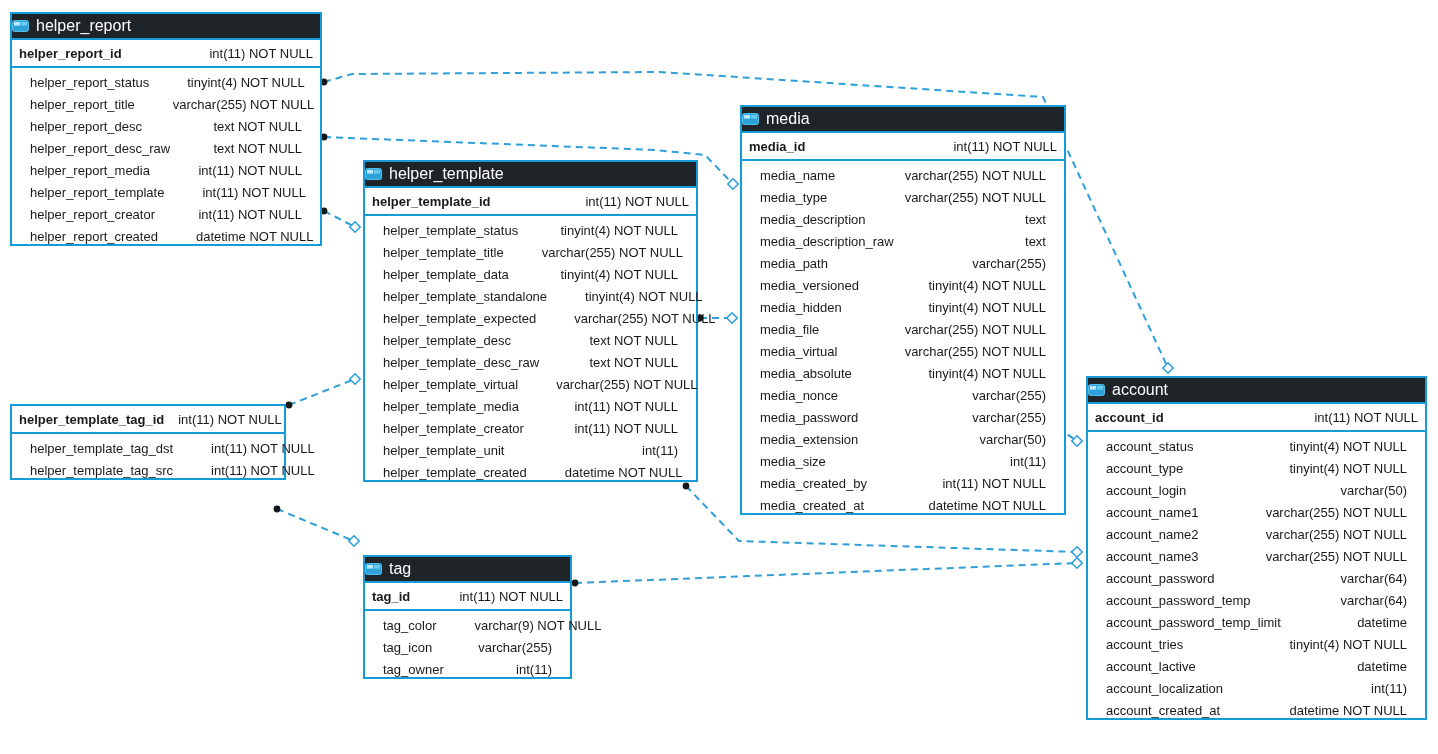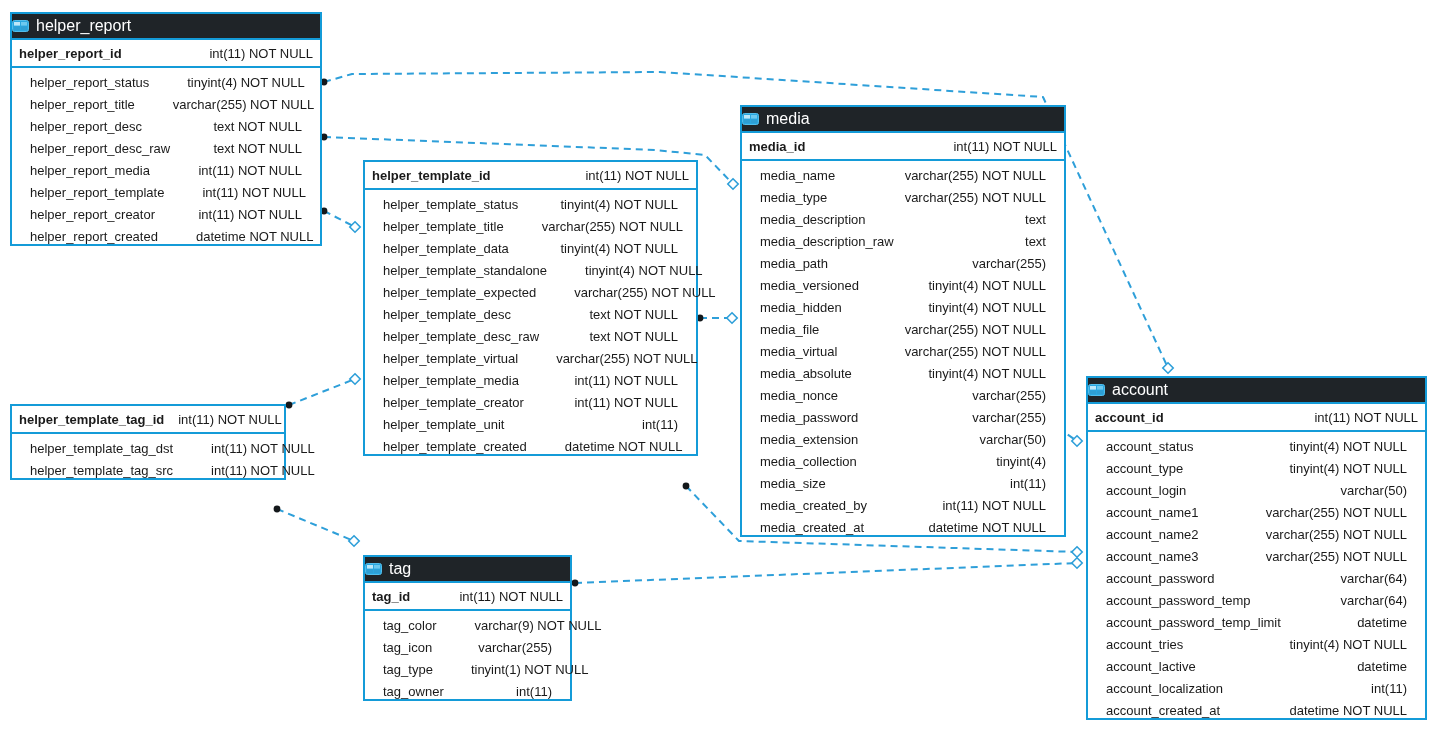--- a/index.html
+++ b/index.html
@@ -122,20 +122,32 @@
       <div class="field-row">
         <span class="f-name">helper_report_creator</span>
         <span class="f-type">int(11) NOT NULL</span>
       </div>
       <div class="field-row">
         <span class="f-name">helper_report_created</span>
         <span class="f-type">datetime NOT NULL</span>
       </div>
     </div>
     <div class="table-node" style="left: 363px; top: 160px; width: 335px;">
+      <div class="table-header">
+        <span class="tbl-icon">
+          <svg width="17" height="12" viewBox="0 0 17 12">
+            <rect x="0.5" y="0.5" width="16" height="11" rx="2" fill="#2aa7e0" stroke="#53bdea"></rect>
+            <rect x="2" y="2" width="6" height="3.6" fill="#bfe8f9"></rect>
+            <rect x="9" y="2" width="6" height="3.6" fill="#6ec9ef"></rect>
+            <rect x="2" y="6.6" width="6" height="3.4" fill="#2f9fd4"></rect>
+            <rect x="9" y="6.6" width="6" height="3.4" fill="#2f9fd4"></rect>
+          </svg>
+        </span>
+        <span>helper_template</span>
+      </div>
       <div class="pk-row">
         <span class="f-name">helper_template_id</span>
         <span class="f-type">int(11) NOT NULL</span>
       </div>
       <div class="field-row">
         <span class="f-name">helper_template_status</span>
         <span class="f-type">tinyint(4) NOT NULL</span>
       </div>
       <div class="field-row">
         <span class="f-name">helper_template_title</span>
@@ -245,24 +257,20 @@
       </div>
       <div class="field-row">
         <span class="f-name">media_password</span>
         <span class="f-type">varchar(255)</span>
       </div>
       <div class="field-row">
         <span class="f-name">media_extension</span>
         <span class="f-type">varchar(50)</span>
       </div>
       <div class="field-row">
-        <span class="f-name">media_collection</span>
-        <span class="f-type">tinyint(4)</span>
-      </div>
-      <div class="field-row">
         <span class="f-name">media_size</span>
         <span class="f-type">int(11)</span>
       </div>
       <div class="field-row">
         <span class="f-name">media_created_by</span>
         <span class="f-type">int(11) NOT NULL</span>
       </div>
       <div class="field-row">
         <span class="f-name">media_created_at</span>
         <span class="f-type">datetime NOT NULL</span>
@@ -369,23 +377,19 @@
         <span class="f-name">tag_id</span>
         <span class="f-type">int(11) NOT NULL</span>
       </div>
       <div class="field-row">
         <span class="f-name">tag_color</span>
         <span class="f-type">varchar(9) NOT NULL</span>
       </div>
       <div class="field-row">
         <span class="f-name">tag_icon</span>
         <span class="f-type">varchar(255)</span>
-      </div>
-      <div class="field-row">
-        <span class="f-name">tag_type</span>
-        <span class="f-type">tinyint(1) NOT NULL</span>
       </div>
       <div class="field-row">
         <span class="f-name">tag_owner</span>
         <span class="f-type">int(11)</span>
       </div>
     </div>
   </div>
 
 </body></html>

